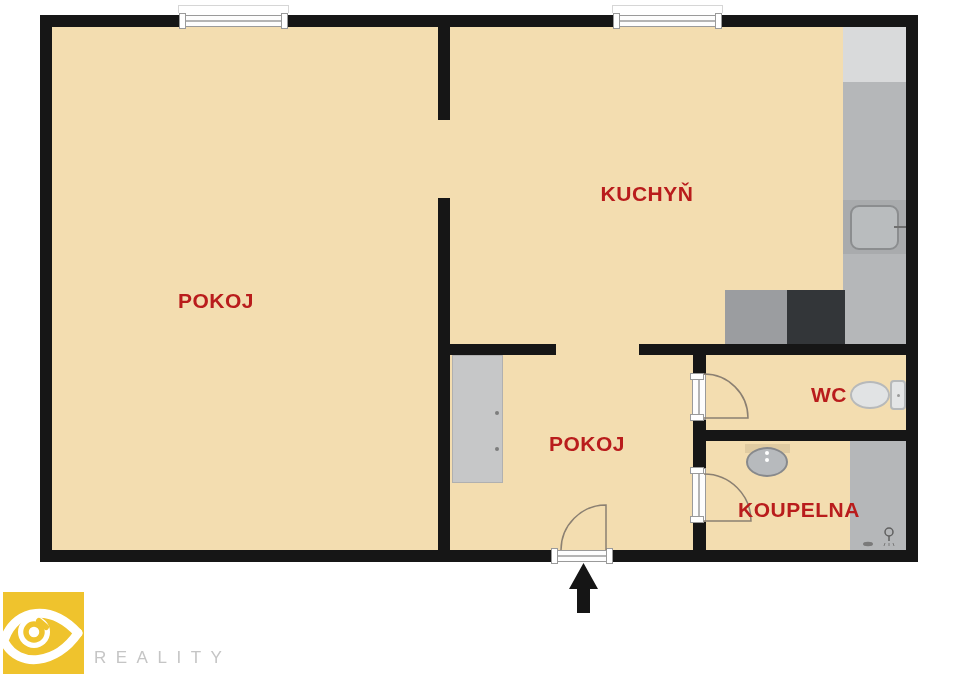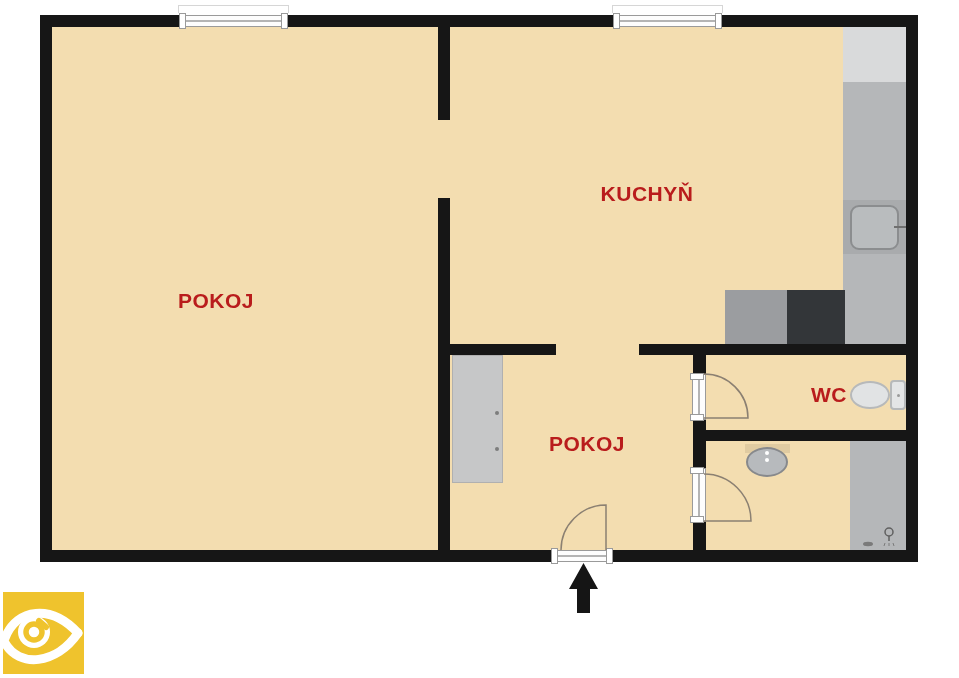--- a/index.html
+++ b/index.html
@@ -97,25 +97,27 @@
   </svg>
 
   <svg class="abs" style="left:565px;top:562px;" width="36" height="54" viewBox="0 0 36 54">
     <path d="M18.5,1 L33,27 L25,27 L25,51 L12,51 L12,27 L4,27 Z" fill="#151515"></path>
   </svg>
 
   <div class="abs label" style="left:216px;top:301px;">POKOJ</div>
   <div class="abs label" style="left:647px;top:194px;">KUCHYŇ</div>
   <div class="abs label" style="left:587px;top:444px;">POKOJ</div>
   <div class="abs label" style="left:829px;top:395px;">WC</div>
+  <div class="abs label" style="left:799px;top:510px;">KOUPELNA</div>
 
   <div class="abs" style="left:3px;top:592px;width:81px;height:82px;">
     <svg width="81" height="82" viewBox="0 0 81 82">
       <rect width="81" height="82" fill="#efc32d"></rect>
       <path d="M2,46 C14,16 48,12 75,41" stroke="#ffffff" stroke-width="9" fill="none" stroke-linecap="round"></path>
       <path d="M2,51 C16,76 53,73 75,41" stroke="#ffffff" stroke-width="9" fill="none" stroke-linecap="round"></path>
       <circle cx="31" cy="40" r="16" fill="#ffffff"></circle>
       <circle cx="31" cy="40" r="8" fill="none" stroke="#efc32d" stroke-width="5.5"></circle>
       <path d="M36,29 L43,35" stroke="#efc32d" stroke-width="6" stroke-linecap="round"></path>
     </svg>
   </div>
+  <div class="abs wordmark" style="left:94px;top:648px;">REALITY</div>
 
 </div>
 
 </body></html>

